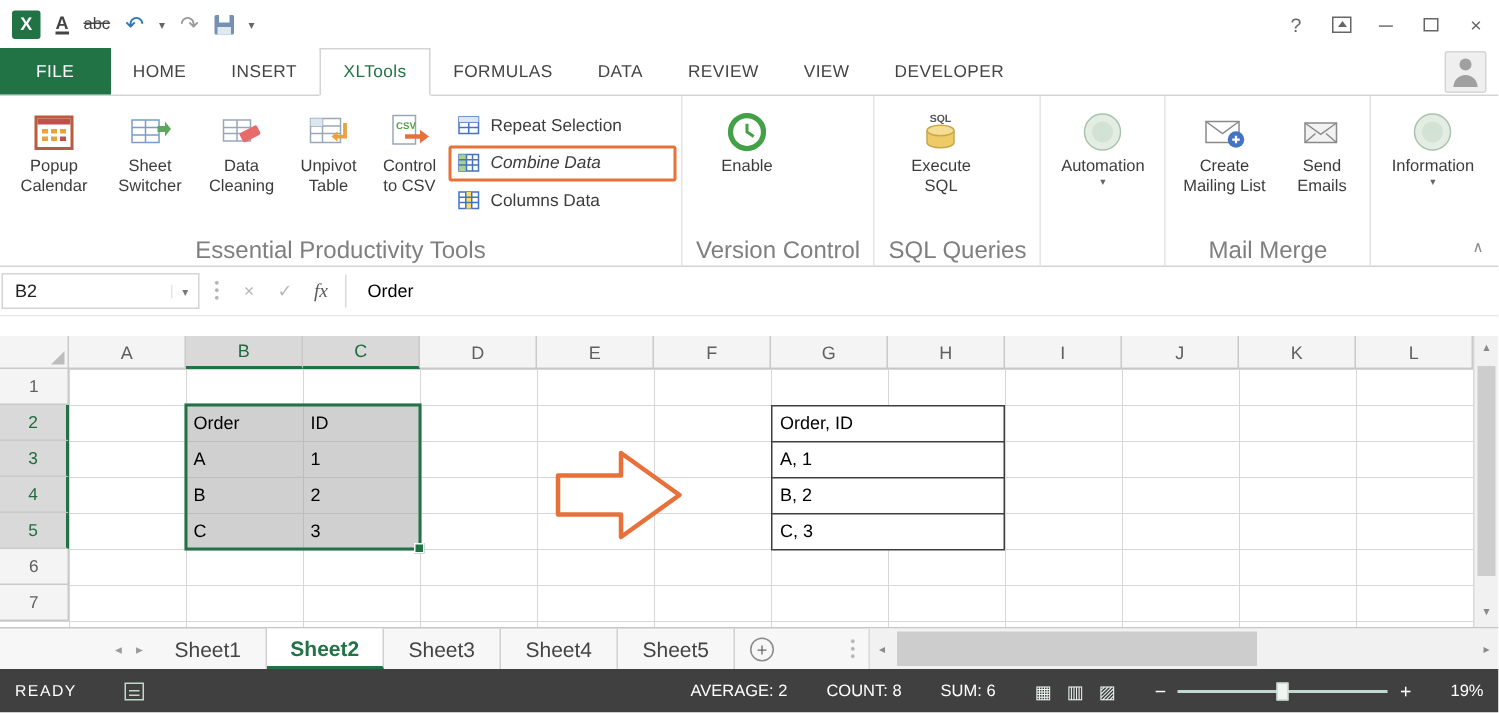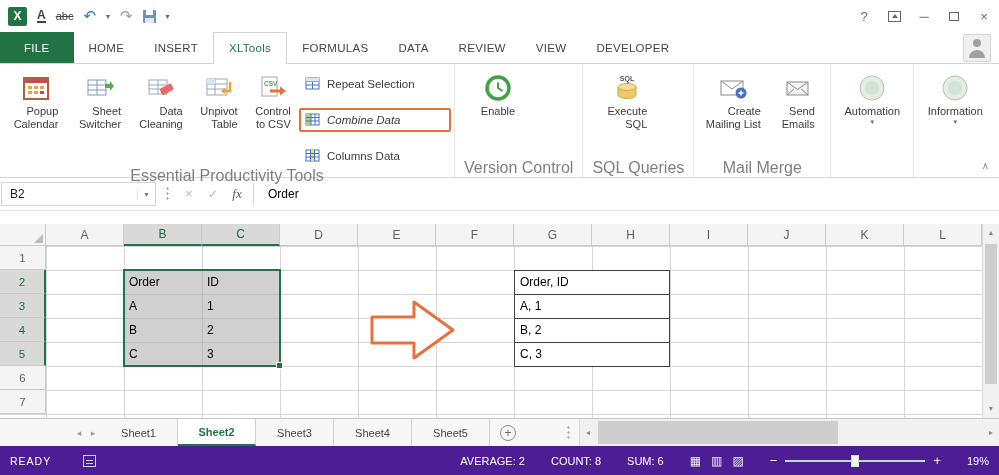--- a/index.html
+++ b/index.html
@@ -32,32 +32,32 @@
   .tab.active { background:#fff; color:#217346; border:1px solid #D4D4D4; border-bottom:1px solid #fff; margin-bottom:-1px; position:relative; z-index:2; }
   .avatar { width:28px; height:28px; margin-left:auto; margin-right:8px; align-self:center; background:#EFEFEF; border:1px solid #D6D6D6; border-radius:2px; position:relative; cursor:pointer; }
   .avatar::before { content:""; position:absolute; top:4px; left:9px; width:8px; height:8px; border-radius:50%; background:#A0A0A0; }
   .avatar::after { content:""; position:absolute; bottom:3px; left:5px; width:16px; height:8px; border-radius:8px 8px 0 0; background:#A0A0A0; }
 
   
   .ribbon { height:114px; display:flex; align-items:stretch; border-bottom:1px solid #D4D4D4; background:#fff; position:relative; }
   .rgroup { display:flex; flex-direction:column; border-right:1px solid #E4E4E4; padding:2px 3px 0 3px; }
   .rbuttons { flex:1; display:flex; align-items:stretch; }
   .rgroup-label { height:17px; font-size:16px; color:#7f7f7f; text-align:center; line-height:15px; white-space:nowrap; padding:0 6px; }
-  .rbtn { display:flex; flex-direction:column; align-items:center; padding-top:5px; font-size:11px; color:#3c3c3c; text-align:right; cursor:pointer; }
+  .rbtn { display:flex; flex-direction:column; align-items:center; padding-top:5px; font-size:11px; color:#3c3c3c; text-align:center; cursor:pointer; }
   .rbtn .ricon { height:34px; display:flex; align-items:center; justify-content:center; }
   .rlabel { line-height:13px; white-space:nowrap; }
   .rdd { font-size:7px; color:#666; line-height:8px; }
-  .stack { width:152px; display:flex; flex-direction:column; gap:12px; padding-top:6px; }
+  .stack { width:152px; display:flex; flex-direction:column; gap:1px; padding-top:6px; }
   .sbtn { height:24px; display:flex; align-items:center; gap:6px; padding:0 4px; font-size:11.5px; color:#3c3c3c; border:2px solid transparent; cursor:pointer; white-space:nowrap; }
   .sbtn.hl { border-color:#E8703A; border-radius:2px;font-style:italic; }
   .collapse-ribbon { position:absolute; right:10px; bottom:6px; color:#8a8a8a; font-size:10px; cursor:pointer; }
 
   
   .fbar { height:33px; display:flex; align-items:center; background:#fff; border-bottom:1px solid #E6E6E6; }
-  .namebox { width:155px; height:24px; margin-left:1px; border:1px solid #D4D4D4; display:flex; align-items:center; padding-left:8px; font-size:12px; color:#222; }
+  .namebox { width:132px; height:24px; margin-left:1px; border:1px solid #D4D4D4; display:flex; align-items:center; padding-left:8px; font-size:12px; color:#222; }
   .nb-arrow { margin-left:auto; width:18px; text-align:center; color:#777; font-size:8px; border-left:1px solid #E4E4E4; cursor:pointer; }
   .fgrip { width:5px; height:16px; margin:0 7px 0 9px; background-image:radial-gradient(circle, #B5B5B5 1px, transparent 1.4px); background-size:5px 5px; }
   .fbtn { width:24px; text-align:center; font-size:12px; cursor:pointer; }
   .fbtn.dis { color:#B8B8B8; }
   .fbtn.fx { color:#5a5a5a; font-style:italic; font-family:"Liberation Serif", serif; font-size:13px; }
   .fdivider { width:1px; height:22px; background:#D9D9D9; margin:0 4px; }
   .fcontent { font-size:12px; color:#000; padding-left:10px; }
   .spacer { height:13px; background:#fff; }
 
   
@@ -80,31 +80,31 @@
   .arrow { position:absolute; left:370px; top:74px; }
   .vscroll { position:absolute; right:0; top:0; bottom:0; width:17px; background:#F1F1F1; border-left:1px solid #D9D9D9; }
   .varrow { position:absolute; left:0; width:16px; height:16px; text-align:center; line-height:16px; font-size:7px; color:#8a8a8a; cursor:pointer; }
   .varrow.top { top:1px; } .varrow.bot { bottom:1px; }
   .vthumb { position:absolute; left:2px; width:12px; top:20px; height:140px; background:#CDCDCD; cursor:grab; }
 
   
   .sheetbar { height:28px; display:flex; align-items:stretch; background:#F7F7F7; border-top:1px solid #C6C6C6; }
   .snav { width:14px; display:flex; align-items:center; justify-content:center; color:#9a9a9a; font-size:9px; cursor:pointer; }
   .snav.first { margin-left:72px; }
-  .stab { width:78px; display:flex; align-items:center; justify-content:center; font-size:11px; color:#444; border-right:1px solid #D0D0D0; cursor:pointer; }
+  .stab { width:78px; display:flex; align-items:center; justify-content:center; font-size:14px; color:#444; border-right:1px solid #D0D0D0; cursor:pointer; }
   .stab.active { background:#fff; color:#217346; font-weight:bold; border-bottom:2px solid #217346; }
   .addsheet { width:16px; height:16px; align-self:center; margin:0 10px; border:1px solid #8a8a8a; border-radius:50%; color:#6a6a6a; font-size:12px; line-height:14px; text-align:center; cursor:pointer; }
   .hgrip { width:5px; height:16px; align-self:center; margin-left:40px; background-image:radial-gradient(circle, #B5B5B5 1px, transparent 1.4px); background-size:5px 5px; cursor:col-resize; }
   .hscroll { flex:1; display:flex; align-items:center; background:#F1F1F1; border-left:1px solid #D9D9D9; margin-left:8px; }
   .harrow { width:16px; text-align:center; font-size:8px; color:#8a8a8a; cursor:pointer; }
   .htrack { flex:1; position:relative; height:100%; }
   .hthumb { position:absolute; left:2px; top:2px; bottom:2px; width:240px; background:#CDCDCD; cursor:grab; }
 
   
-  .statusbar { height:29px; background:#4c1d95; color:#fff; display:flex; align-items:center; padding:0 10px; font-size:11px; }
+  .statusbar { height:29px; background:#404040; color:#fff; display:flex; align-items:center; padding:0 10px; font-size:11px; }
   .mode { letter-spacing:1px; font-size:10.5px; }
   .macroicon { width:13px; height:12px; border:1px solid #BFD9CC; margin-left:32px; position:relative; cursor:pointer; }
   .macroicon::after { content:""; position:absolute; left:2px; right:2px; top:4px; height:1px; background:#BFD9CC; box-shadow:0 3px 0 #BFD9CC; }
   .sright { margin-left:auto; display:flex; align-items:center; gap:26px; }
   .viewicons { display:flex; gap:10px; font-size:12px; color:#EAF3EE; }
   .viewicons span { cursor:pointer; }
   .zoomctl { display:flex; align-items:center; gap:8px; }
   .zbtn { font-size:13px; cursor:pointer; }
   .ztrack { width:140px; height:2px; background:#BFD9CC; position:relative; cursor:pointer; }
   .ztrack::before { content:""; position:absolute; left:50%; top:-3px; width:1px; height:8px; background:#9DBFAC; }
@@ -271,20 +271,36 @@
               </svg>
           </span>
           <span class="rlabel"><span>Execute</span><br><span>SQL</span></span>
         </div>
       </div>
       <div class="rgroup-label">SQL Queries</div>
     </div>
 
     <div class="rgroup">
       <div class="rbuttons">
+        <div class="rbtn" style="width:76px">
+          <span class="ricon">
+            <svg width="30" height="30" viewBox="0 0 30 30">
+                <circle cx="15" cy="15" r="12" fill="#E4EDE4" stroke="#A9C3AD"></circle>
+                <circle cx="15" cy="15" r="7" fill="#D2E2D4"></circle>
+              </svg>
+          </span>
+          <span class="rlabel"><span>Automation</span></span>
+          <span class="rdd">▾</span>
+        </div>
+      </div>
+      <div class="rgroup-label"></div>
+    </div>
+
+    <div class="rgroup">
+      <div class="rbuttons">
         <div class="rbtn" style="width:72px">
           <span class="ricon">
             <svg width="30" height="30" viewBox="0 0 30 30">
                 <rect x="3" y="8" width="22" height="14" fill="#fff" stroke="#8a8a8a"></rect>
                 <path d="M3 8 l11 8 11 -8" fill="none" stroke="#8a8a8a"></path>
                 <circle cx="23" cy="20" r="5.5" fill="#4472C4"></circle>
                 <path d="M20.5 20 h5 M23 17.5 v5" stroke="#fff" stroke-width="1.5"></path>
               </svg>
           </span>
           <span class="rlabel"><span>Create</span><br><span>Mailing List</span></span>
@@ -294,36 +310,20 @@
             <svg width="30" height="30" viewBox="0 0 30 30">
                 <rect x="4" y="9" width="21" height="13" fill="#F2F2F2" stroke="#8a8a8a"></rect>
                 <path d="M4 9 l10.5 7.5 10.5 -7.5" fill="none" stroke="#8a8a8a"></path>
                 <path d="M4 22 l7 -6 M25 22 l-7 -6" fill="none" stroke="#8a8a8a"></path>
               </svg>
           </span>
           <span class="rlabel"><span>Send</span><br><span>Emails</span></span>
         </div>
       </div>
       <div class="rgroup-label">Mail Merge</div>
-    </div>
-
-    <div class="rgroup">
-      <div class="rbuttons">
-        <div class="rbtn" style="width:76px">
-          <span class="ricon">
-            <svg width="30" height="30" viewBox="0 0 30 30">
-                <circle cx="15" cy="15" r="12" fill="#E4EDE4" stroke="#A9C3AD"></circle>
-                <circle cx="15" cy="15" r="7" fill="#D2E2D4"></circle>
-              </svg>
-          </span>
-          <span class="rlabel"><span>Automation</span></span>
-          <span class="rdd">▾</span>
-        </div>
-      </div>
-      <div class="rgroup-label"></div>
     </div>
 
     <div class="rgroup" style="border-right:none">
       <div class="rbuttons">
         <div class="rbtn" style="width:76px">
           <span class="ricon">
             <svg width="30" height="30" viewBox="0 0 30 30">
                 <circle cx="15" cy="15" r="12" fill="#E4EDE4" stroke="#A9C3AD"></circle>
                 <circle cx="15" cy="15" r="7" fill="#D2E2D4"></circle>
               </svg>

